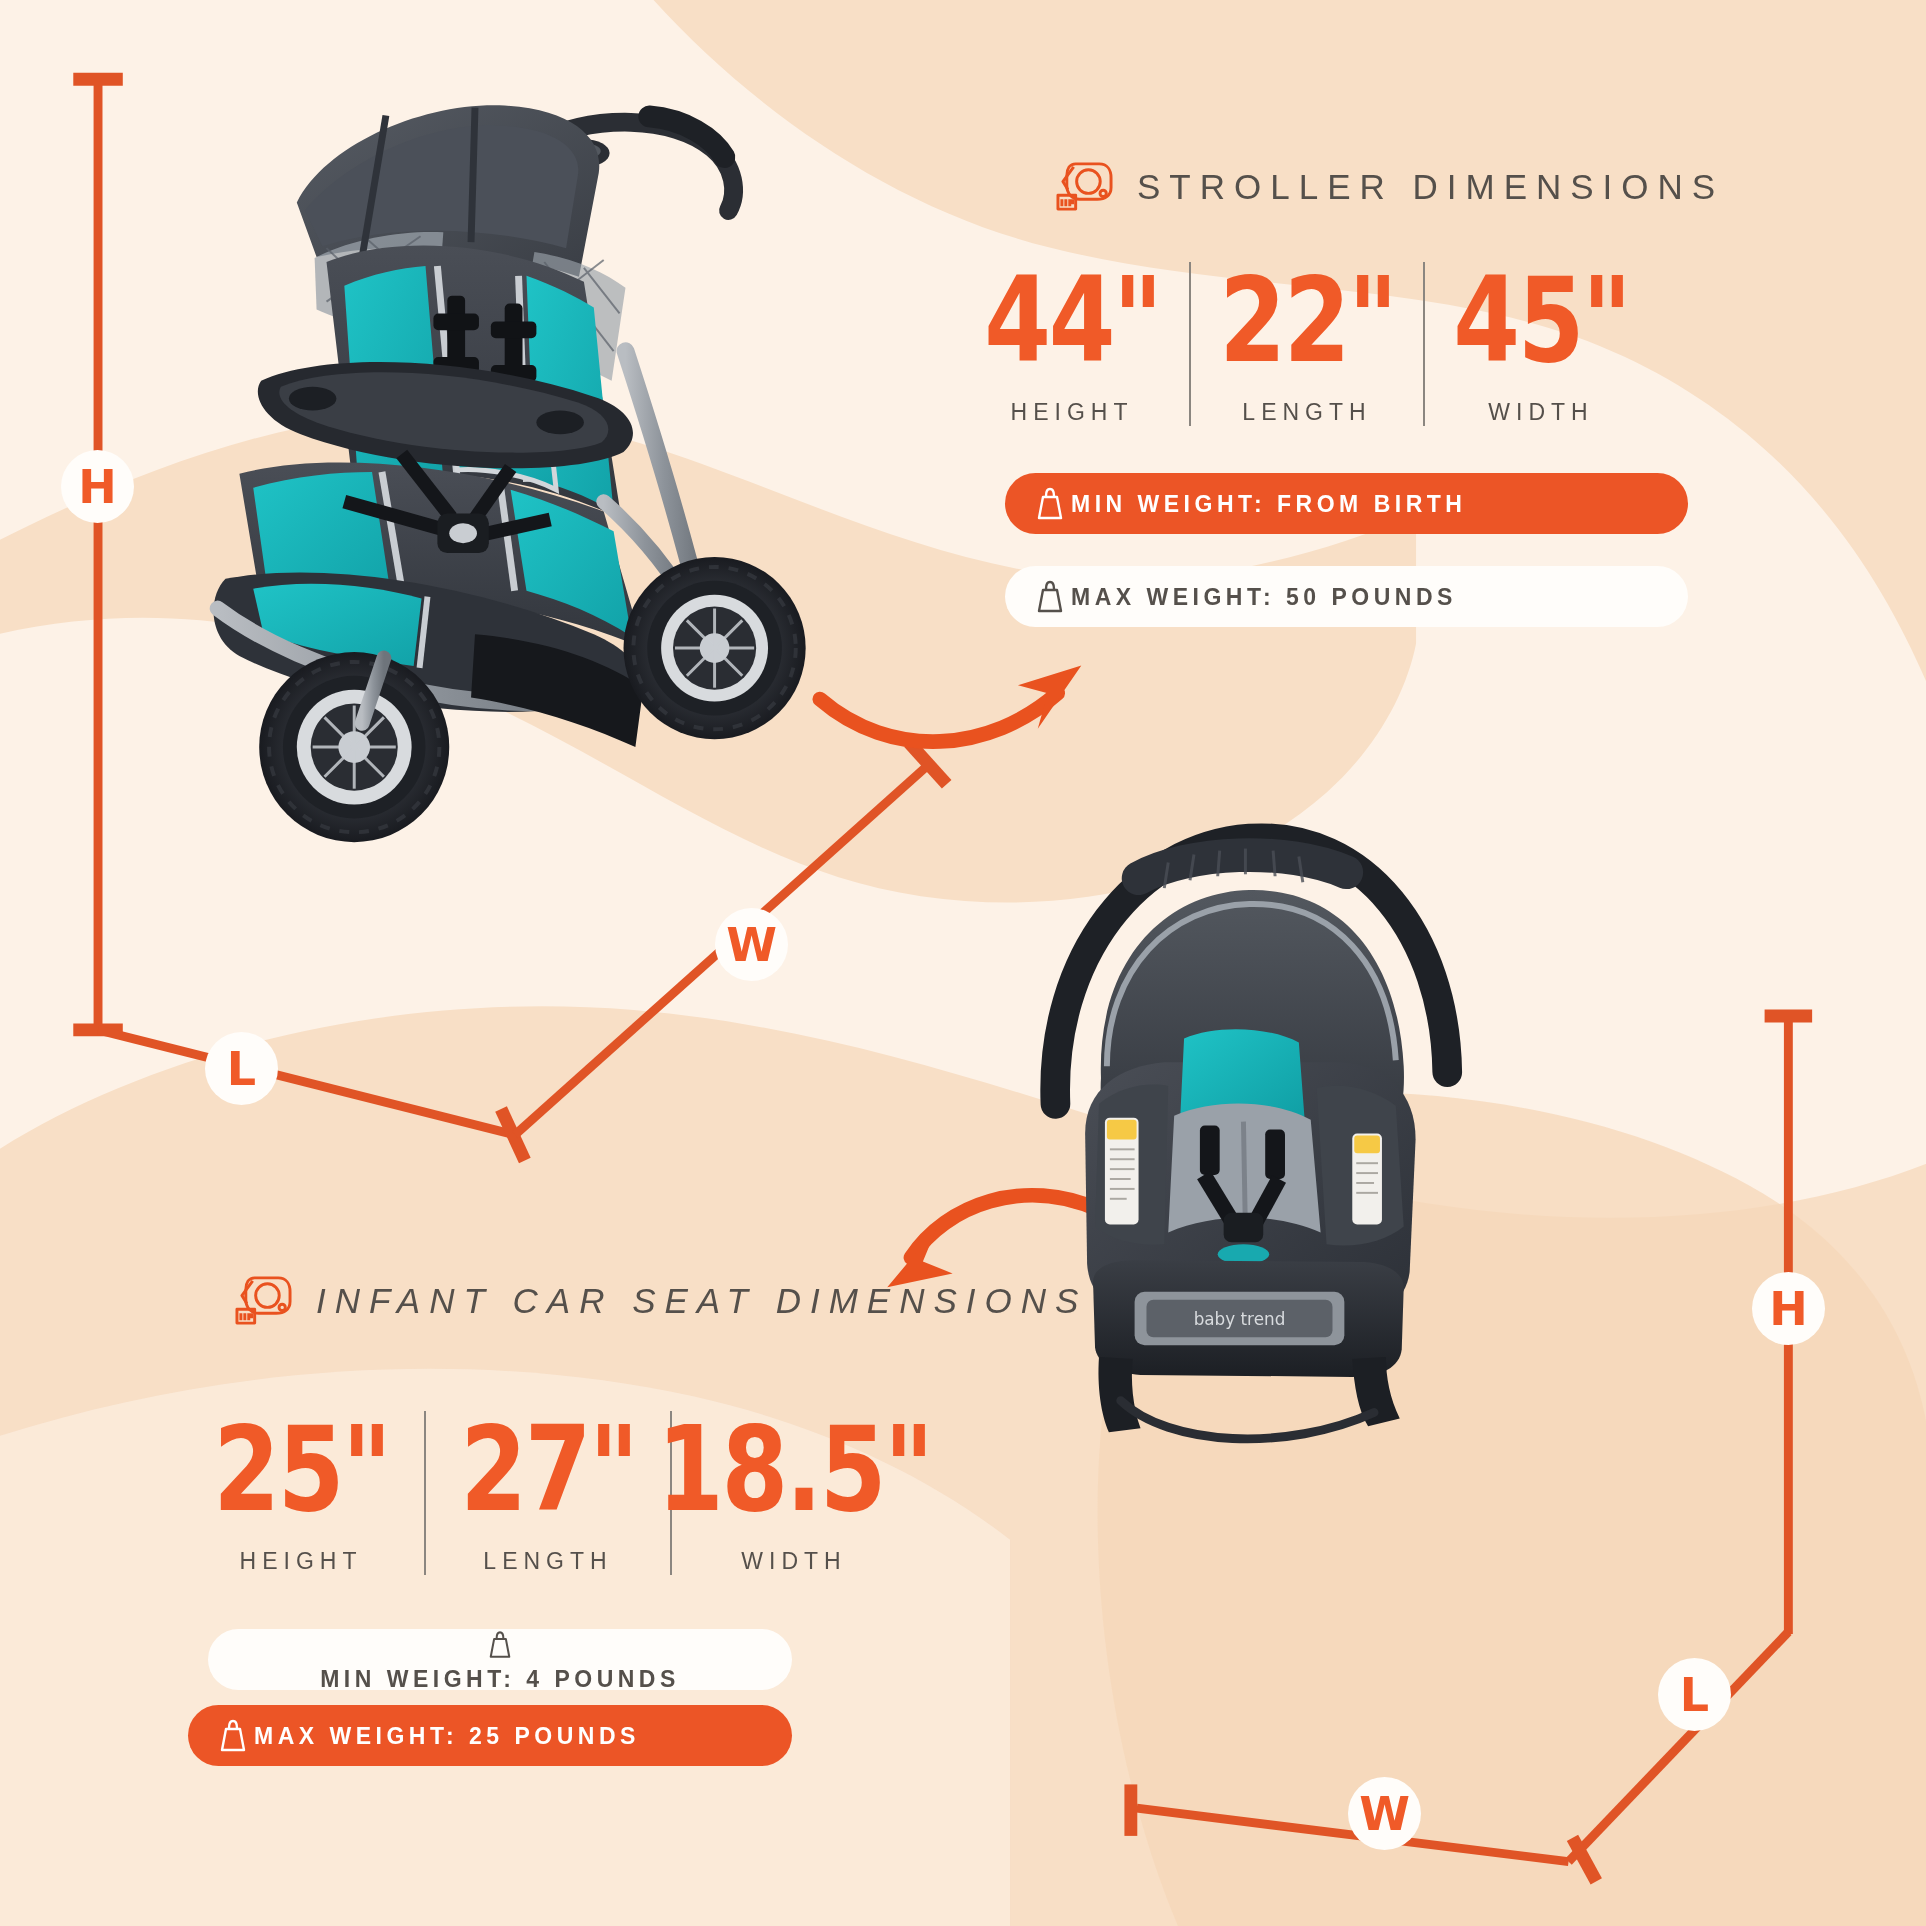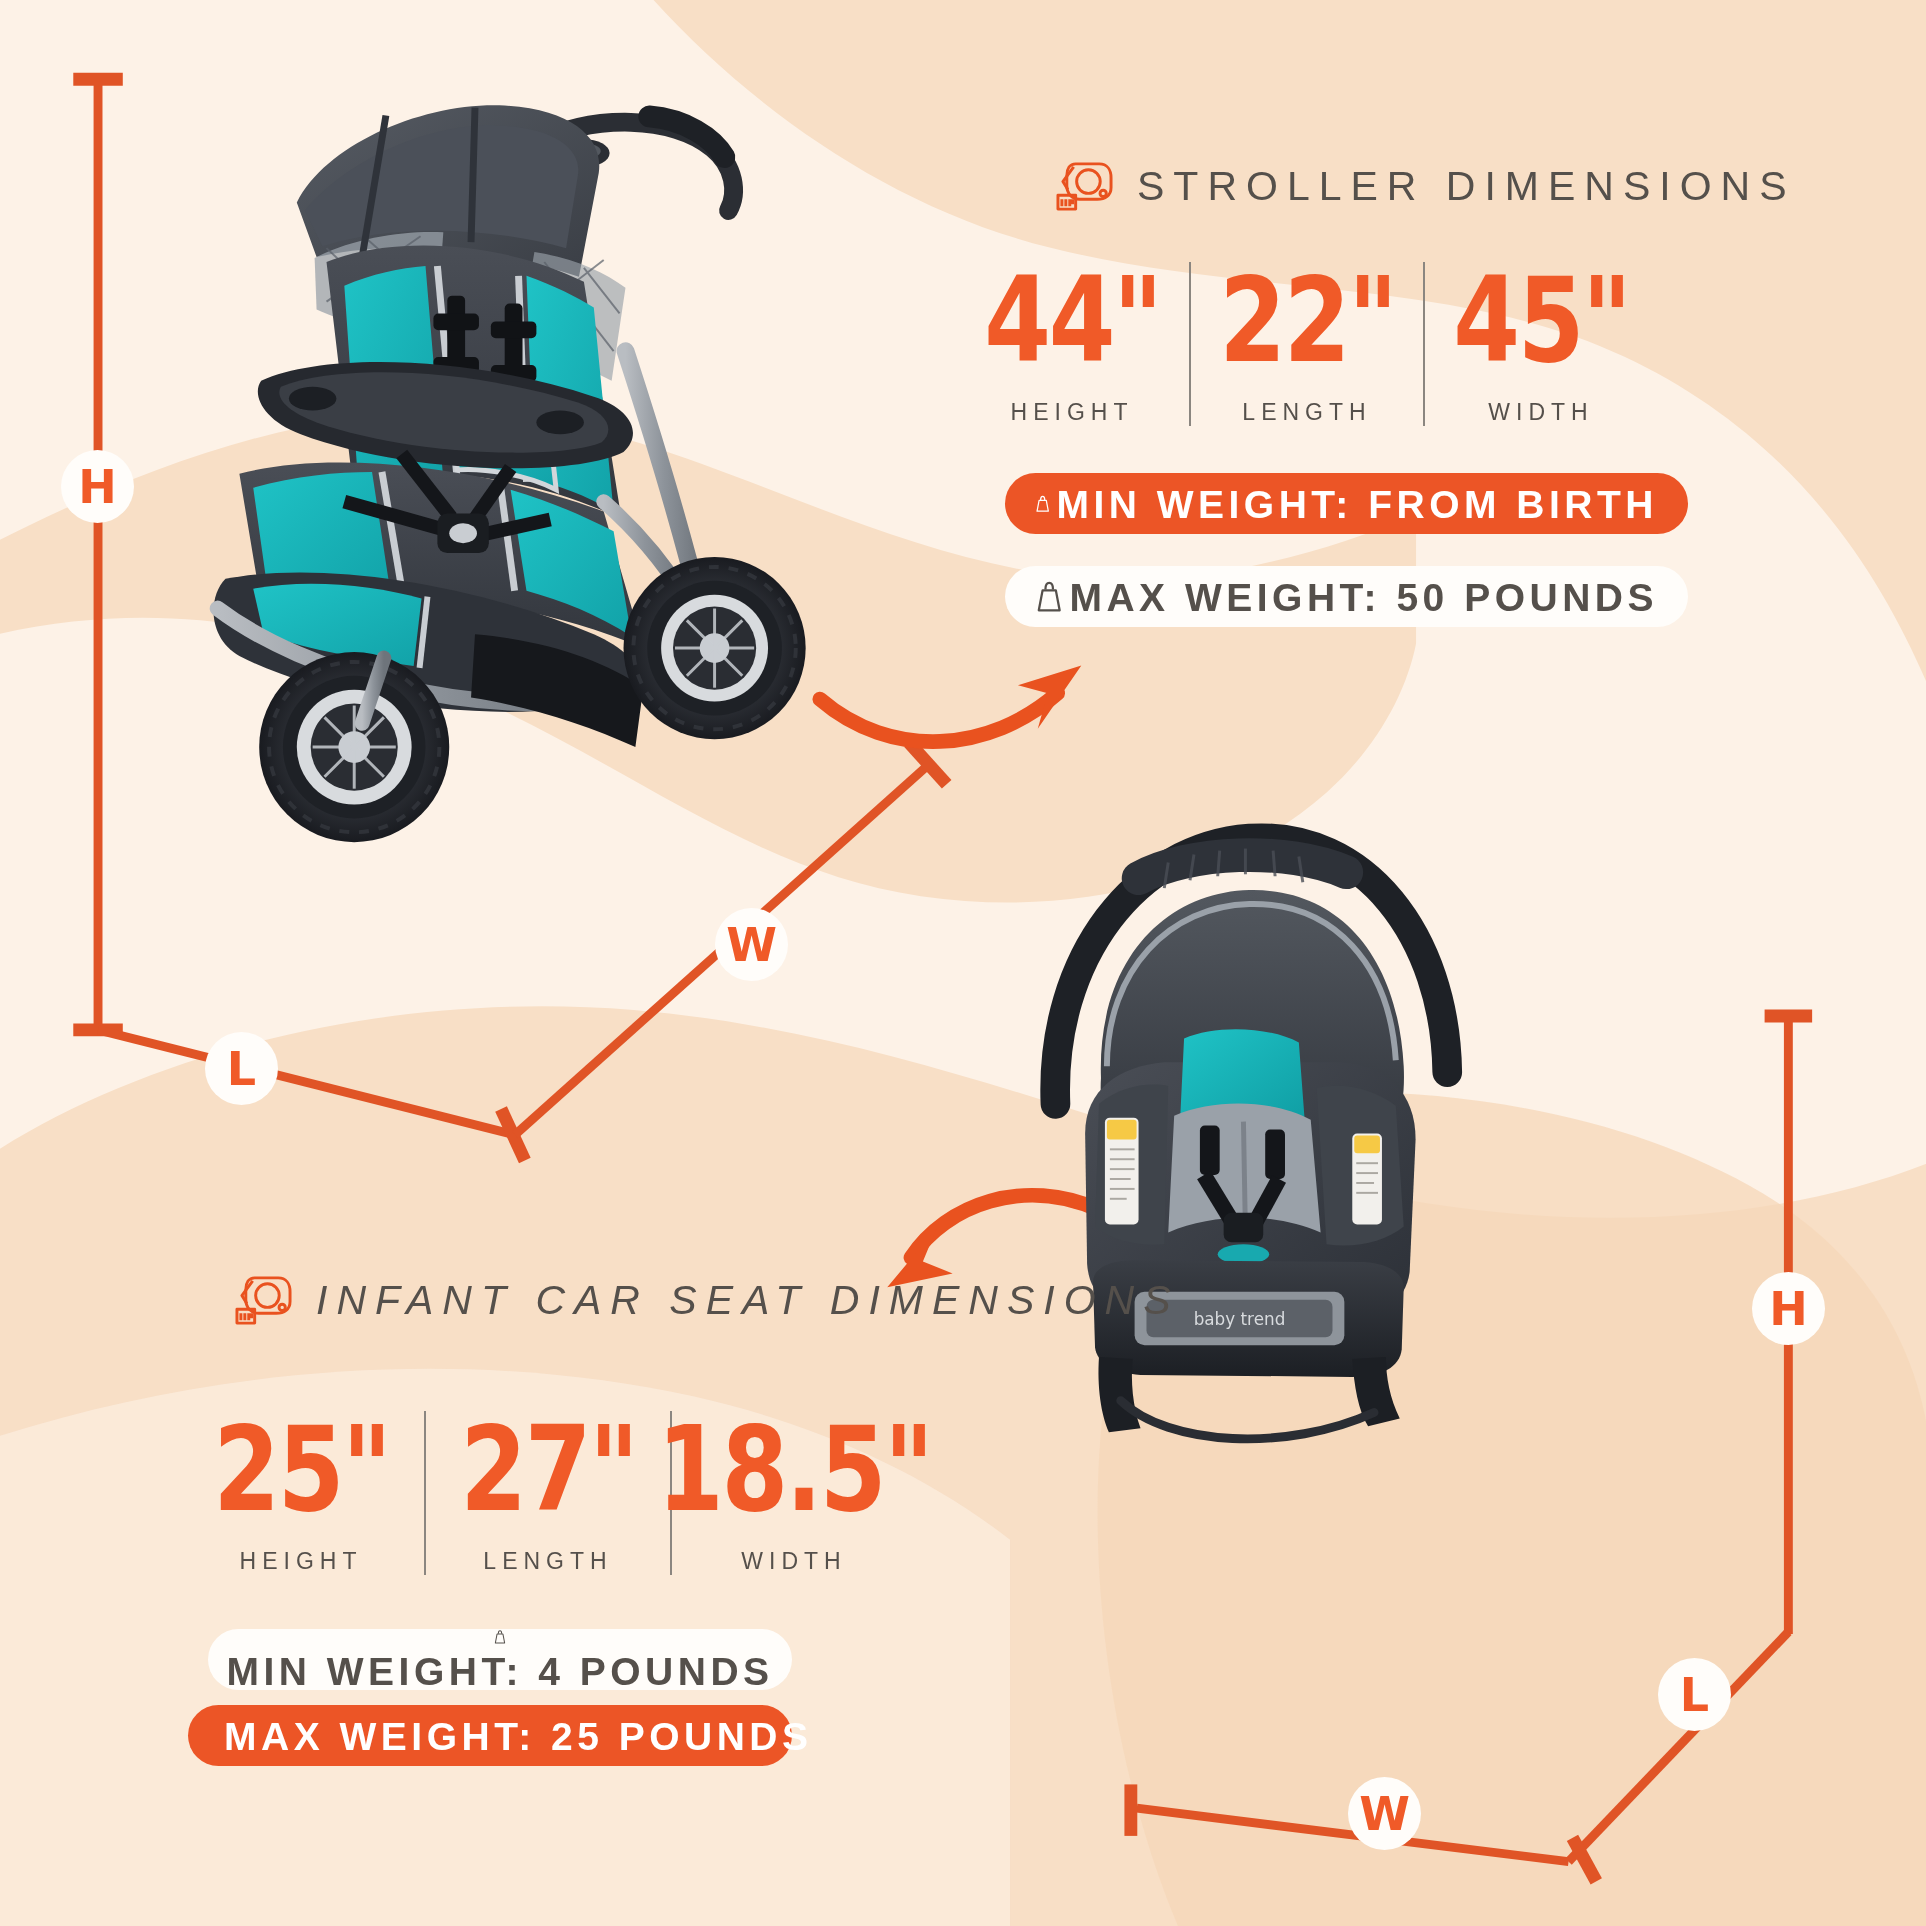--- a/index.html
+++ b/index.html
@@ -11,21 +11,21 @@
     overflow:hidden;
   }
   #stage { position:absolute; inset:0; width:1927px; height:1927px; }
 
   .bg-layer { position:absolute; inset:0; width:100%; height:100%; z-index:0; }
   .art-layer { position:absolute; inset:0; width:100%; height:100%; z-index:2; pointer-events:none; }
 
   
   .sec-header { position:absolute; display:flex; align-items:center; gap:22px; z-index:5; }
   .sec-header .title {
-    font-size:41px; letter-spacing:9px; color:#55504B; font-weight:400;
+    font-size:35px; letter-spacing:9px; color:#55504B; font-weight:400;
     white-space:nowrap;
   }
   #stroller-header { left:1054px; top:158px; }
   #carseat-header  { left:233px;  top:1272px;font-style:italic; }
 
   
   .dims { position:absolute; display:flex; z-index:5; }
   .dim-cell { display:flex; flex-direction:column; align-items:center; justify-content:flex-start; position:relative; }
   .dim-cell + .dim-cell { border-left:2px solid #8B8680; }
   .dim-value {
@@ -39,21 +39,21 @@
   }
   #stroller-dims { left:955px; top:262px; }
   #stroller-dims .dim-cell { width:234px; padding:0 8px; }
   #carseat-dims { left:178px; top:1411px; }
   #carseat-dims .dim-cell { width:246px; padding:0 8px; }
 
   
   .pill {
     position:absolute; display:flex; align-items:center; gap:6px;
     border-radius:40px; height:61px; padding:0 30px; z-index:5;
-    font-size:39px; letter-spacing:4.5px; white-space:nowrap;
+    font-size:23px; letter-spacing:4.5px; white-space:nowrap;
   }
   .pill.orange { background:#EC5526; color:#FFFFFF; font-weight:bold; }
   .pill.white  { background:#FFFDFA; color:#55504B; font-weight:bold; }
   .pill .pill-text { line-height:1; position:relative; top:1px; }
 
   #stroller-pill-min { left:1005px; top:473px; width:683px; }
   #stroller-pill-max { left:1005px; top:566px; width:683px; }
   #carseat-pill-min  { left:208px;  top:1629px; width:584px;flex-direction:column; }
   #carseat-pill-max  { left:188px;  top:1705px; width:604px; }
 

